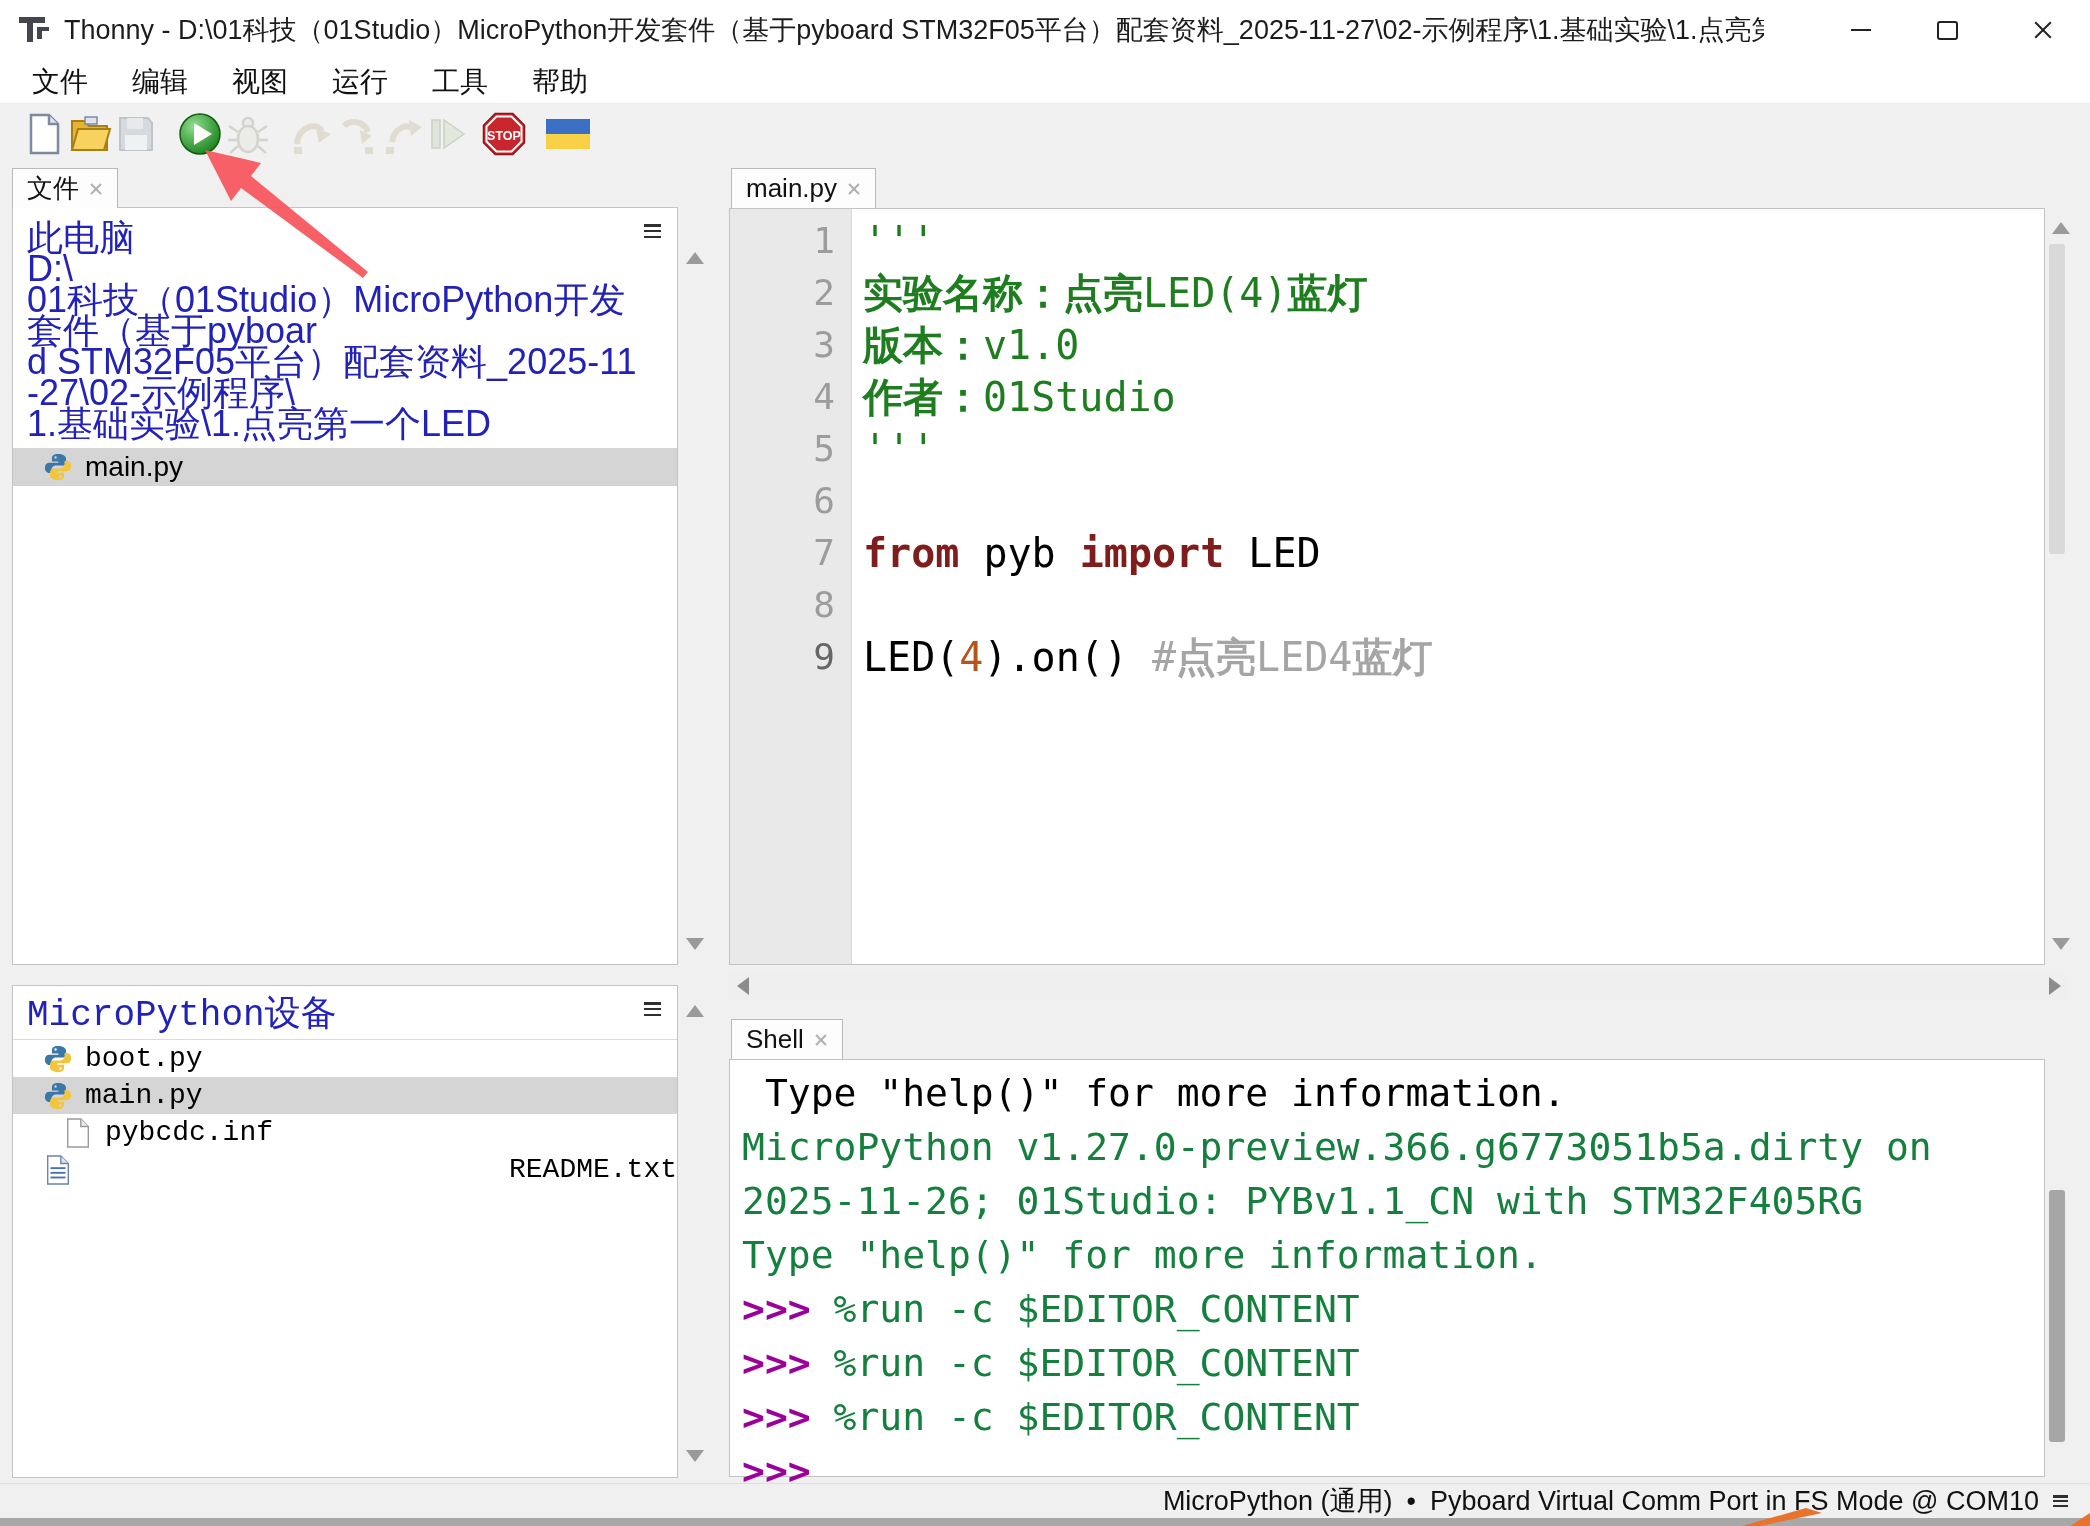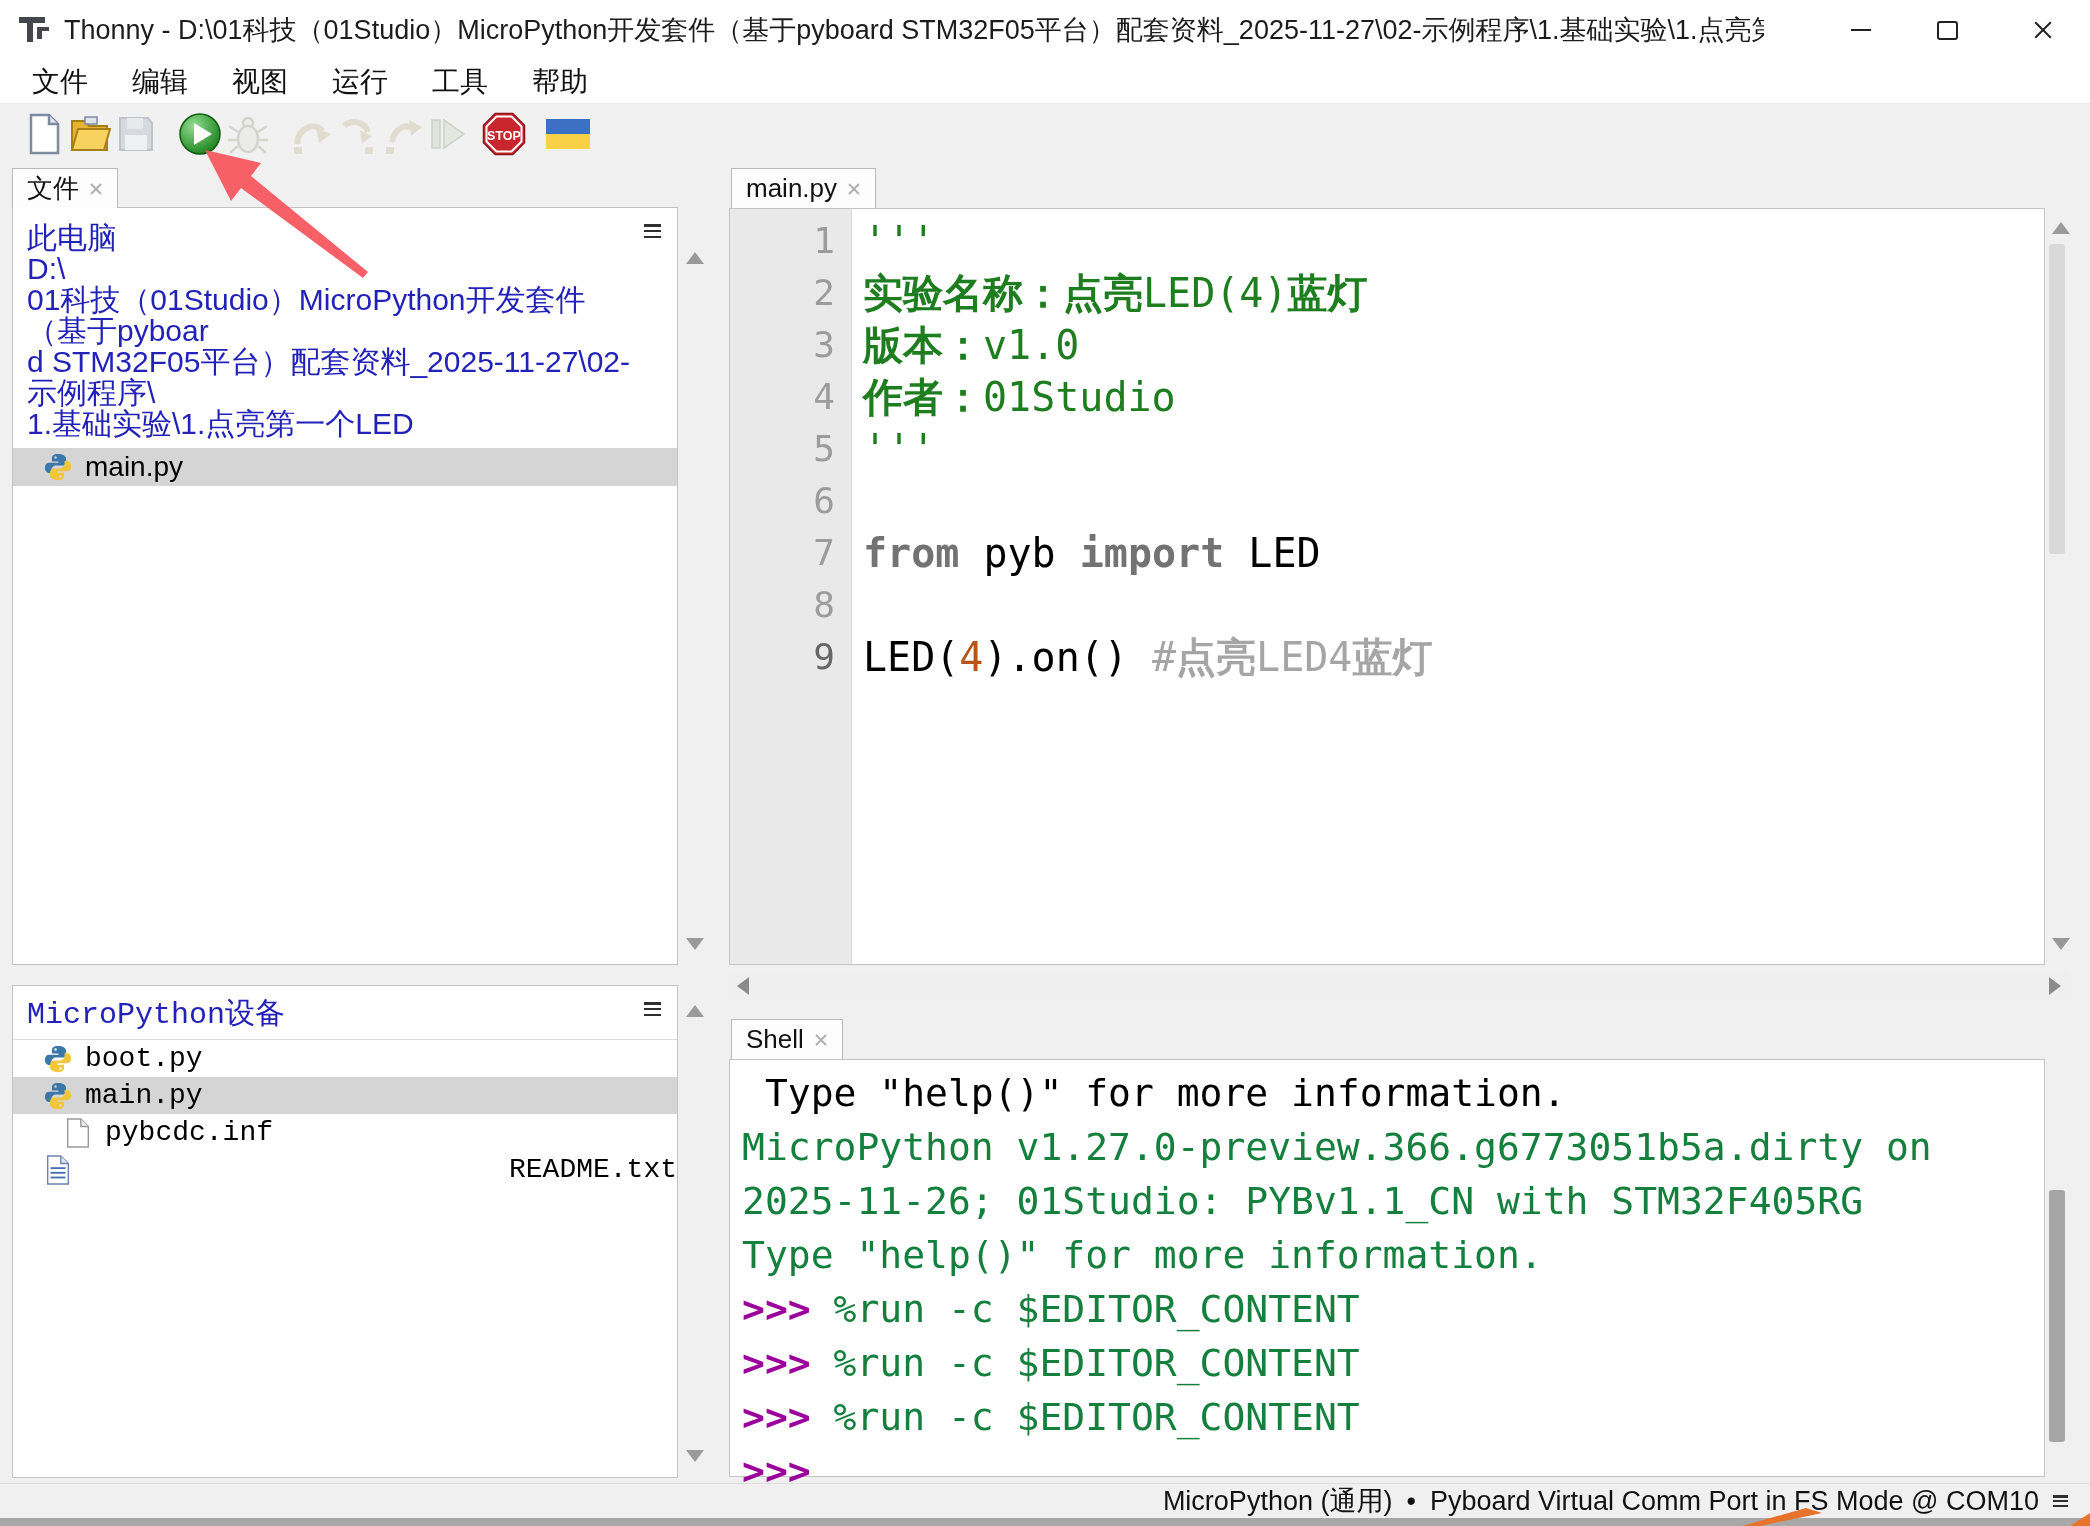--- a/index.html
+++ b/index.html
@@ -27,21 +27,21 @@
   .tbtn.disabled{opacity:.5;filter:grayscale(35%);}
   
   .panel{position:absolute;background:#ffffff;border:1px solid #c3c3c3;box-sizing:border-box;}
   .tab{position:absolute;height:40px;background:#fdfdfd;border:1px solid #b9b9b9;border-bottom:none;box-sizing:border-box;
        display:flex;align-items:center;padding:0 14px;gap:10px;z-index:3;}
   .tab-label{font-size:26px;color:#111;white-space:nowrap;}
   .tab-close{position:relative;width:14px;height:14px;opacity:.45;}
   .tab-close::before,.tab-close::after{content:"";position:absolute;left:0;top:6px;width:14px;height:2px;background:#555;}
   .tab-close::before{transform:rotate(45deg);}.tab-close::after{transform:rotate(-45deg);}
   
-  .tree-head{padding:14px 40px 0 14px;font-size:30px;line-height:31px;color:#2222b8;word-break:break-all;}
+  .tree-head{padding:14px 40px 0 14px;font-size:36px;line-height:31px;color:#2222b8;word-break:break-all;}
   .file-row{display:flex;align-items:center;height:38px;padding-left:30px;gap:12px;}
   .file-row.sel{background:#d5d5d5;}
   .ficon{width:30px;height:30px;flex:0 0 30px;display:inline-flex;}
   .ficon svg{width:30px;height:30px;}
   .flabel{font-size:28px;color:#000;}
   .hamburger{position:absolute;width:17px;height:14px;display:flex;flex-direction:column;justify-content:space-between;}
   .hamburger i{display:block;height:2.5px;background:#2f2f2f;}
   .sep{height:1px;background:#dcdcdc;margin-top:8px;}
   
   .tri{position:absolute;width:0;height:0;}
@@ -53,21 +53,21 @@
   
   #editor-box{left:729px;top:208px;width:1316px;height:757px;}
   .gutter{position:absolute;left:0;top:0;width:122px;height:100%;background:#e9e9e9;border-right:1px solid #dadada;
           box-sizing:border-box;padding-top:6px;}
   .gut-line{height:52px;line-height:52px;text-align:right;padding-right:16px;
             font-family:"DejaVu Sans Mono",monospace;font-size:36px;color:#9c9c9c;}
   .gut-line.active{color:#666;}
   .code-area{position:absolute;left:123px;top:0;right:0;height:100%;padding:6px 0 0 10px;overflow:hidden;}
   .code-line{height:52px;line-height:52px;white-space:pre;font-family:"DejaVu Sans Mono",monospace;font-size:40px;}
   .tok-str{color:#1e7d1e}.tok-strb{color:#1e7d1e;font-weight:bold}
-  .tok-kw{color:#737373;font-weight:bold}.tok-num{color:#b75419}
+  .tok-kw{color:#7f1d1d;font-weight:bold}.tok-num{color:#b75419}
   .tok-plain{color:#000}.tok-com{color:#a5a5a5}.tok-comb{color:#a5a5a5;font-weight:bold}
   
   #shell-box{left:729px;top:1059px;width:1316px;height:418px;}
   .shell-line{height:54px;line-height:54px;white-space:pre;font-family:"DejaVu Sans Mono",monospace;font-size:38px;}
   .sh-black{color:#000}.sh-gray{color:#15803d}.sh-prompt{color:#9b009b;font-weight:bold}
   
   .statusbar{position:absolute;left:0;top:1483px;width:2090px;height:35px;background:#f0f0f0;border-top:1px solid #dedede;
              display:flex;align-items:center;justify-content:flex-end;gap:14px;padding-right:22px;box-sizing:border-box;}
   .status-text{font-size:27px;color:#111;white-space:nowrap;}
   .bottomstrip{position:absolute;left:0;top:1518px;width:2090px;height:8px;background:#a8a8a8;}

